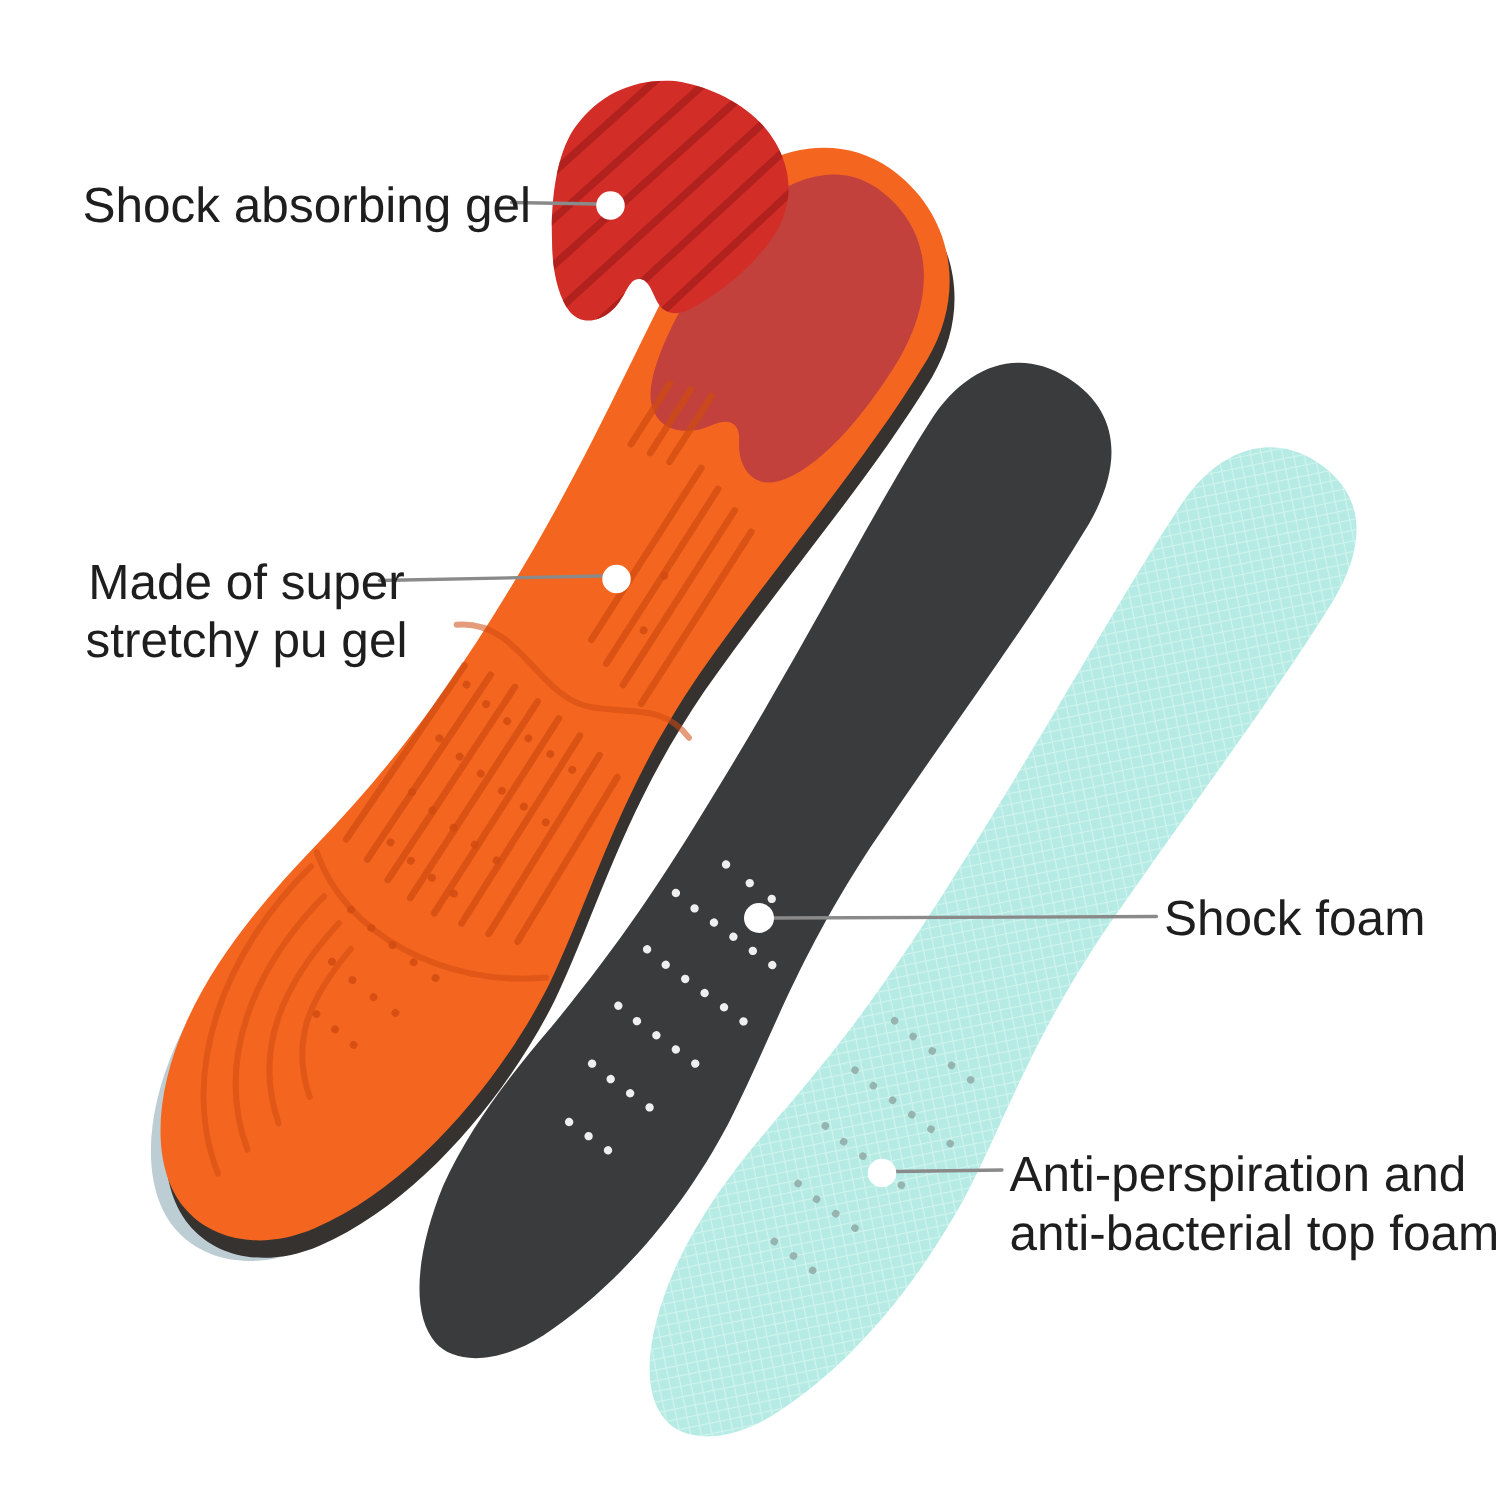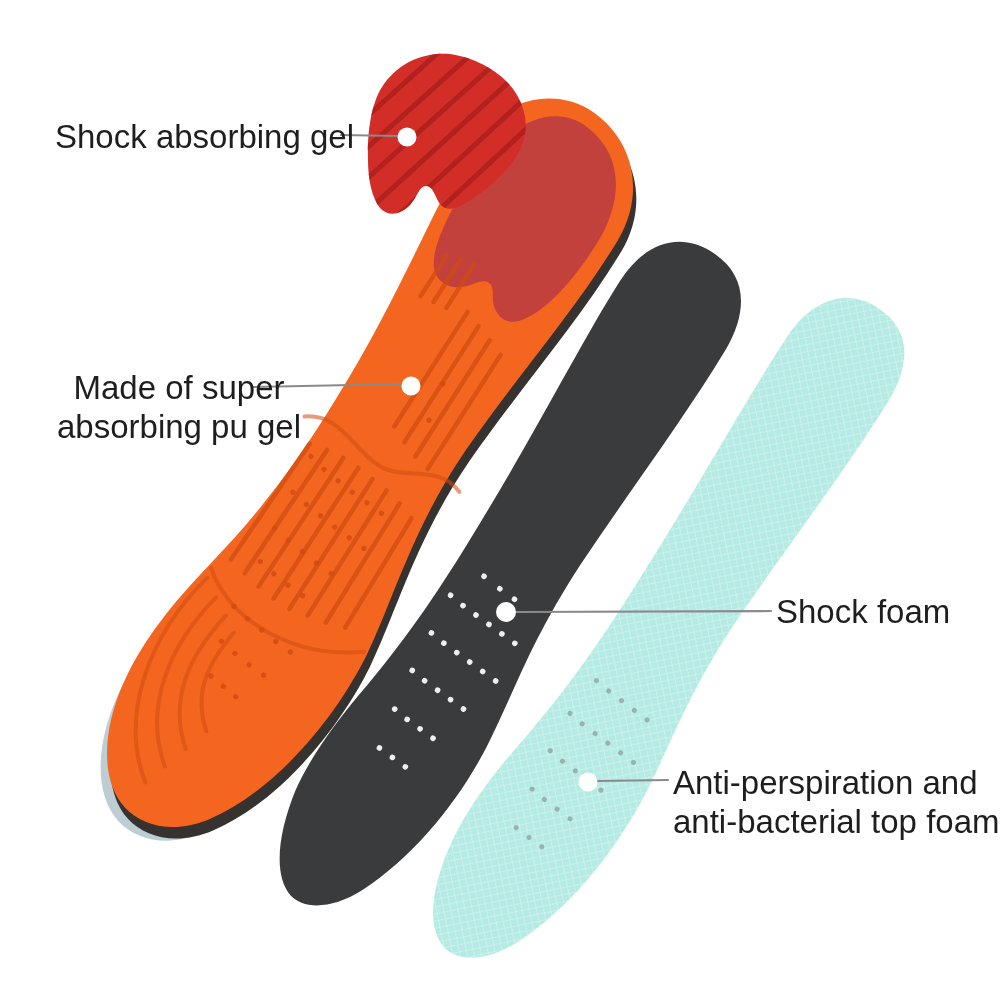--- a/index.html
+++ b/index.html
@@ -242,21 +242,21 @@
       <circle class="callout-dot" cx="588" cy="782" r="9.5"></circle>
     </g>
   </svg>
 
   <div class="callout-label" style="left:55px;top:117px;">
     <span>Shock absorbing gel</span>
   </div>
 
   <div class="callout-label" style="left:57px;top:368px;text-align:center;">
     <span>Made of super</span>
-    <span>absorbing pu gel</span>
+    <span>stretchy pu gel</span>
   </div>
 
   <div class="callout-label" style="left:776px;top:592px;">
     <span>Shock foam</span>
   </div>
 
   <div class="callout-label" style="left:673px;top:763px;">
     <span>Anti-perspiration and</span>
     <span>anti-bacterial top foam</span>
   </div>

